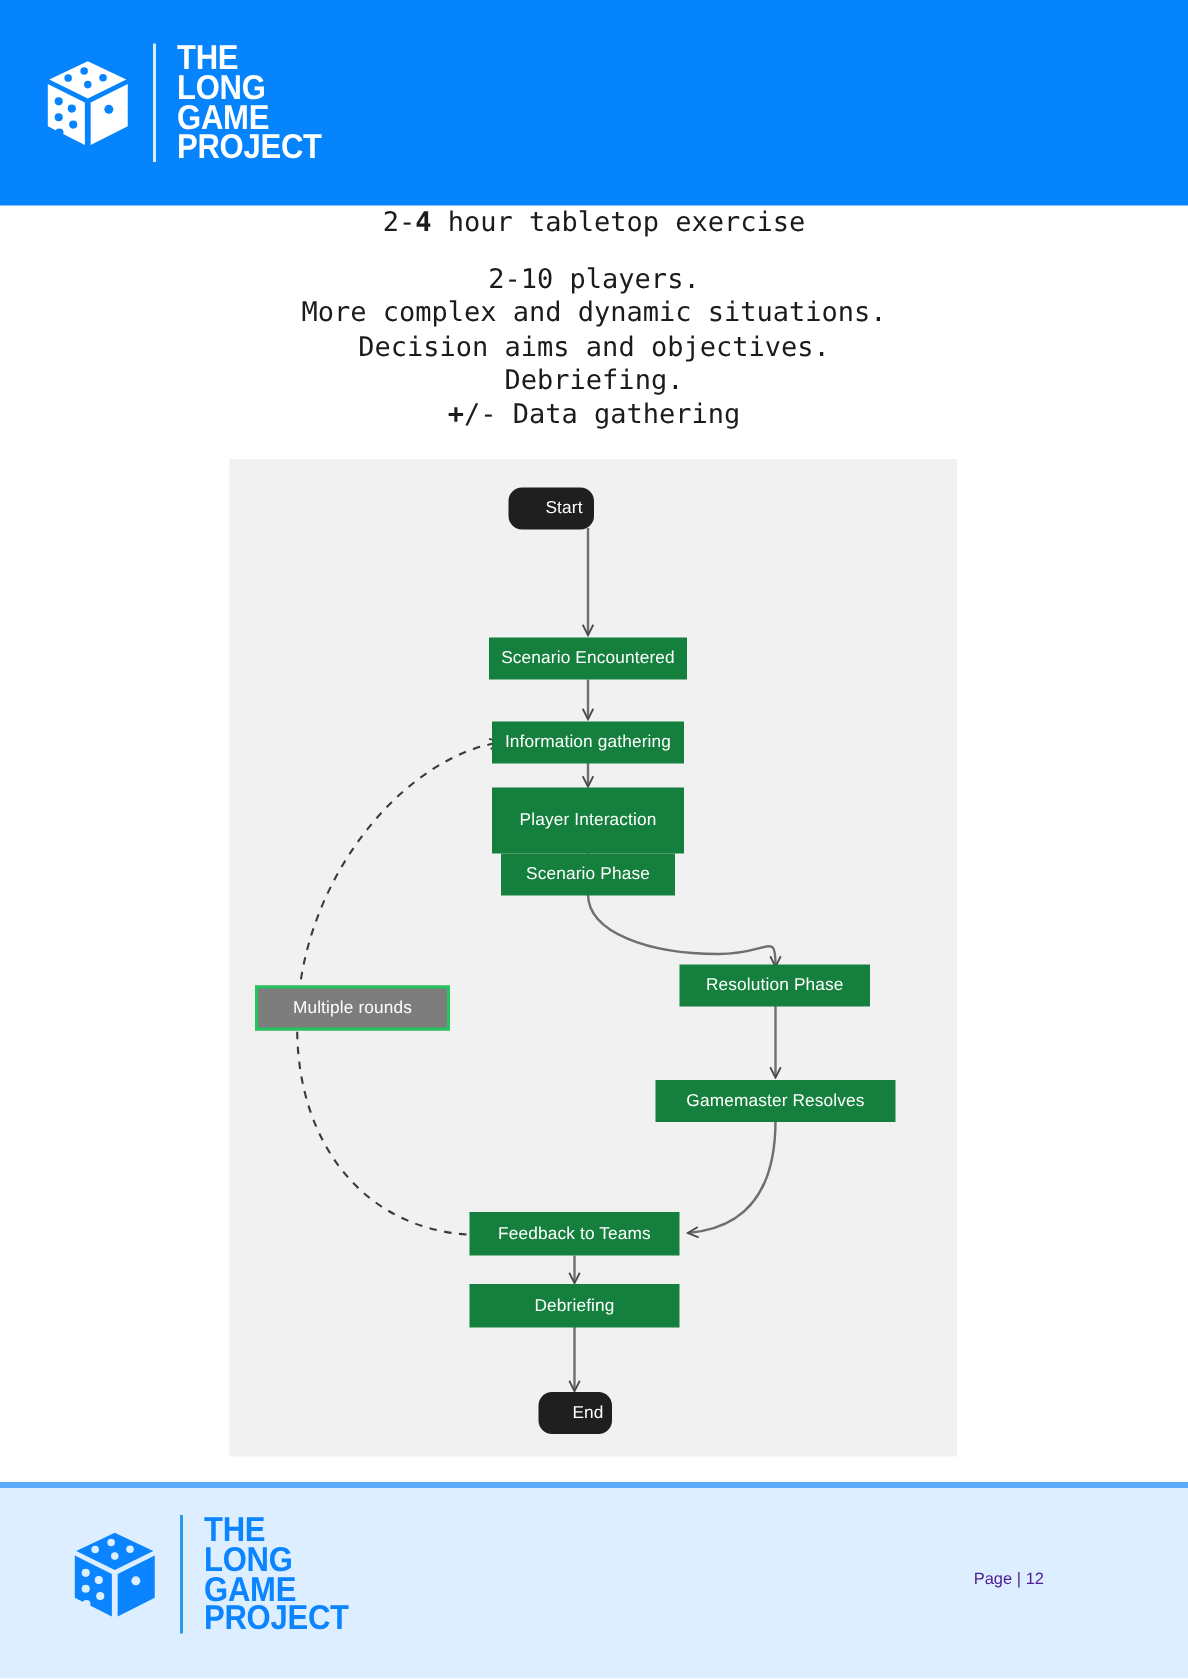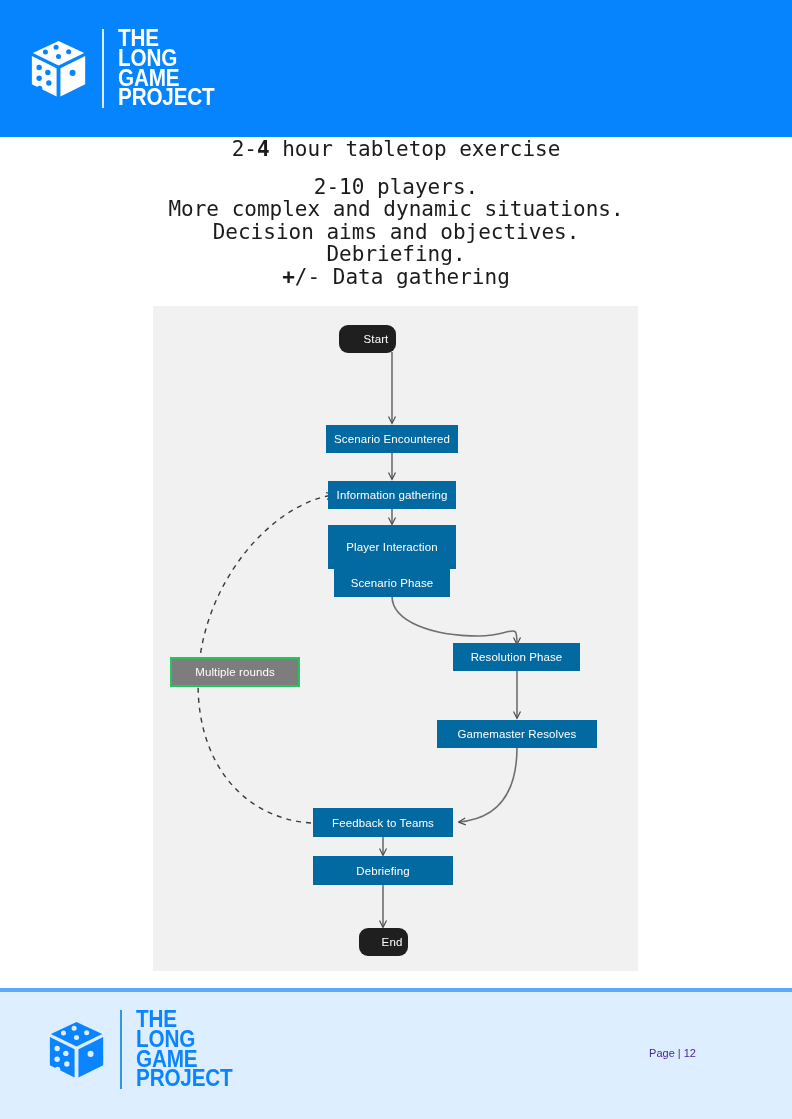--- a/index.html
+++ b/index.html
@@ -50,21 +50,21 @@
   .header-banner .logo-words { color: #ffffff; }
   .logo-words span { display: block; white-space: nowrap; }
 
   
   .intro-text {
     position: absolute;
     left: 0; top: 138px;
     width: 792px;
     text-align: center;
     font-family: "DejaVu Sans Mono", "Liberation Mono", monospace;
-    font-size: 21px;
+    font-size: 18px;
     color: #1b1b1b;
     line-height: 22.5px;
   }
   .intro-text .line { white-space: pre; }
   .intro-text .spacer { height: 15px; }
   .intro-text b { font-weight: bold; }
 
   
   .flow-canvas {
     position: absolute;
@@ -79,21 +79,21 @@
     display: flex;
     align-items: center;
     justify-content: center;
     box-sizing: border-box;
     color: #ffffff;
     font-family: "Liberation Sans", sans-serif;
     font-size: 11.5px;
     letter-spacing: .1px;
     white-space: nowrap;
   }
-  .node-blue  { background: #0369a1; }
+  .node-blue  { background: #15803d; }
   .node-dark  { background: #1f1f1f; border-radius: 9px; padding-left: 17px; }
   .node-gray  { background: #7d7d7d; border: 2px solid #22c55e; }
 
   
   .footer-band {
     position: absolute;
     left: 0; top: 988px;
     width: 792px; height: 131px;
     background: #dceeff;
     border-top: 4px solid #5aa9fb;

